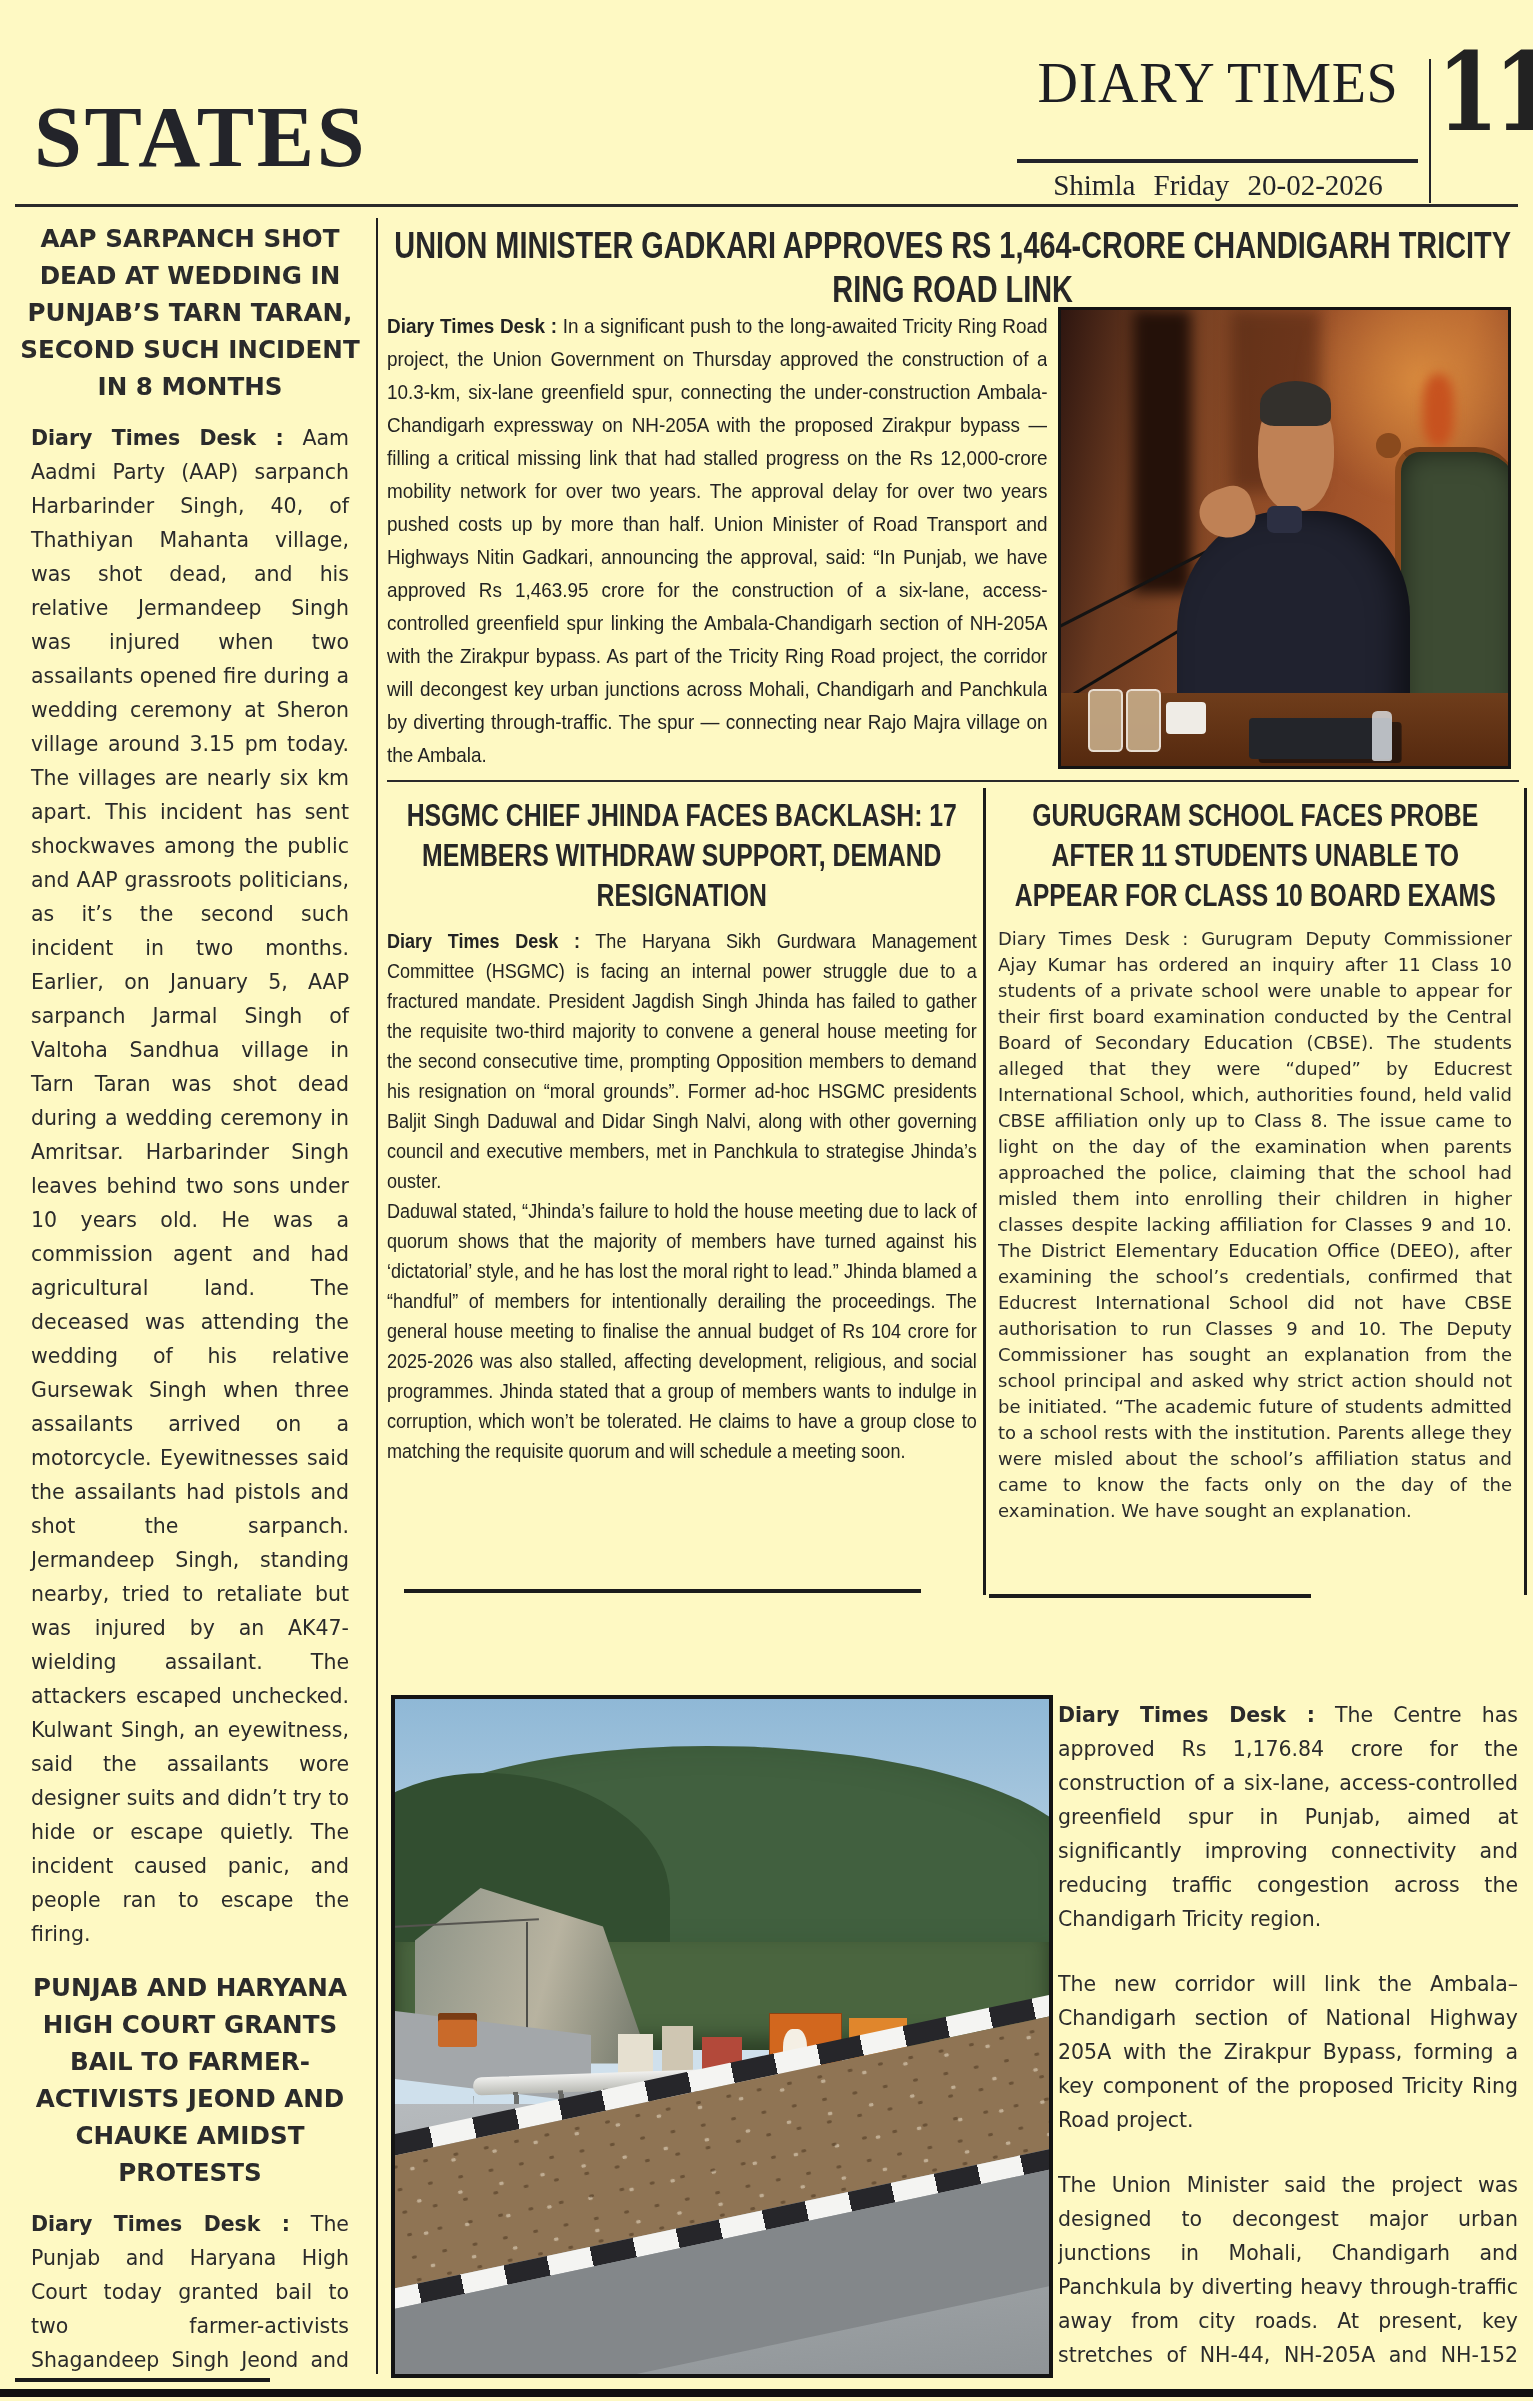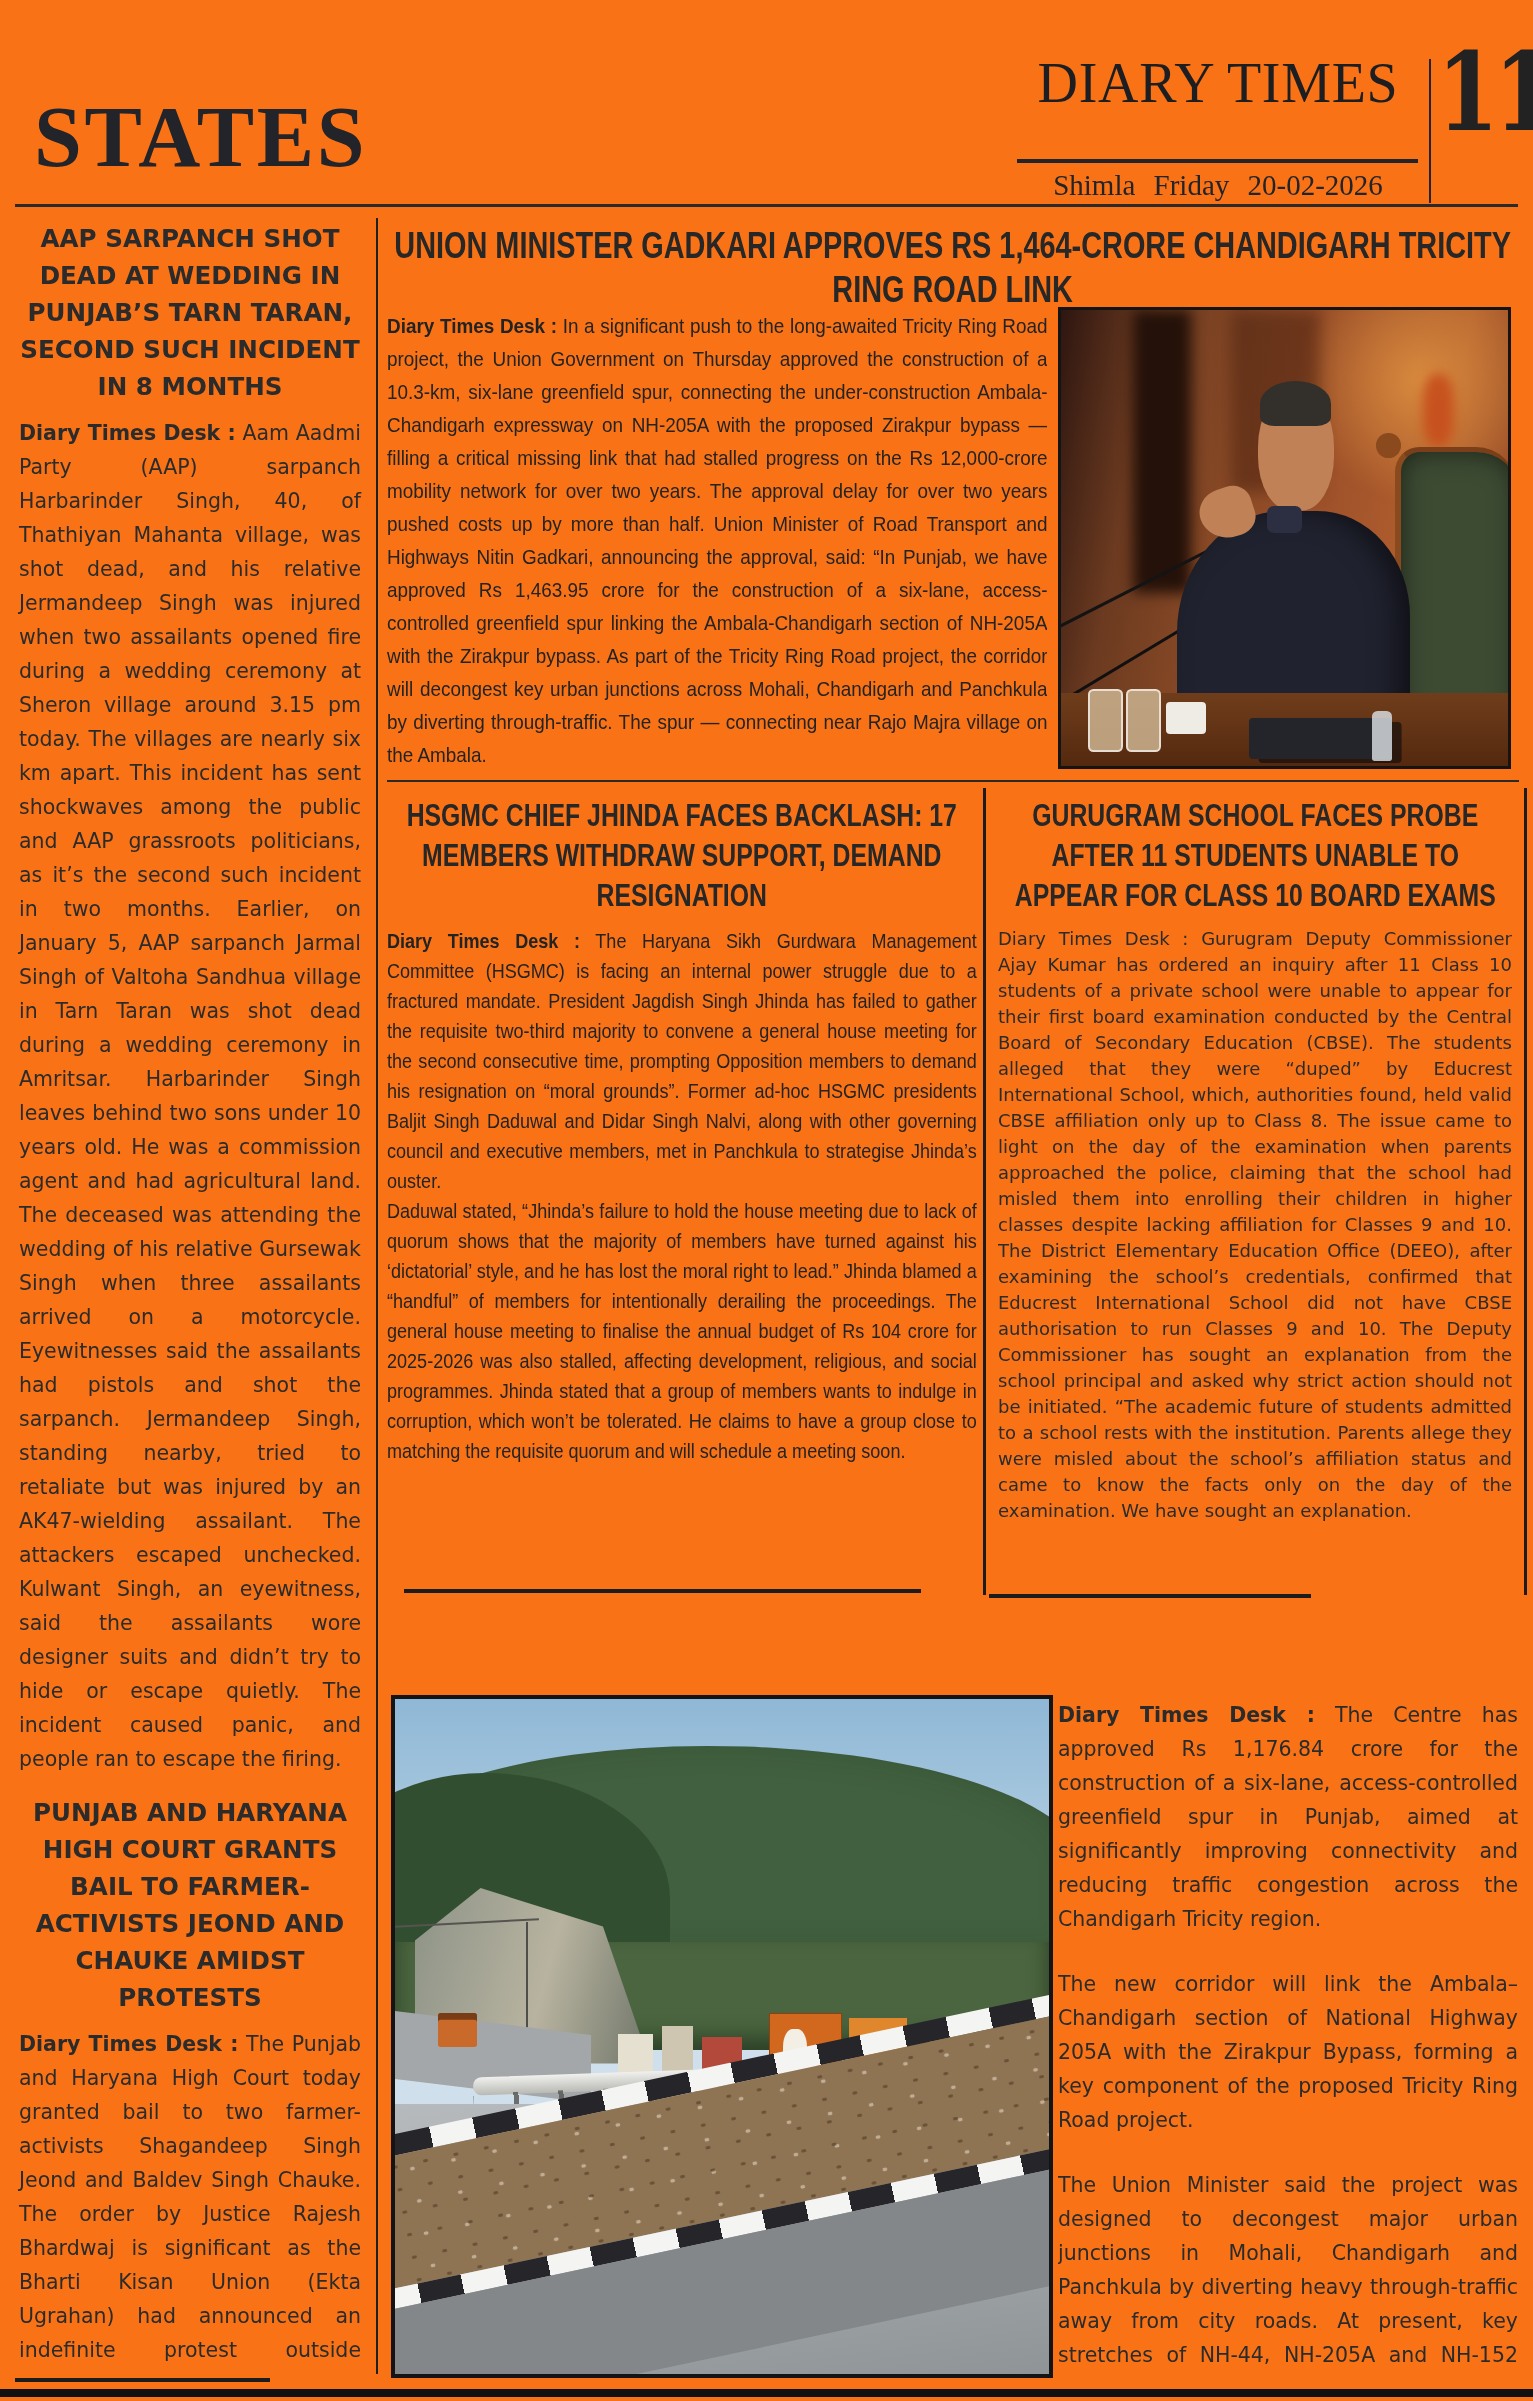--- a/index.html
+++ b/index.html
@@ -1,16 +1,16 @@
 <!DOCTYPE html>
 <html style="font-size:11px"><head>
 <meta charset="utf-8">
 <style>
   html,body{margin:0;padding:0;background:#ffffff;}
-  .page{position:relative;width:1533px;height:2401px;background:#f97316;overflow:hidden;
+  .page{position:relative;width:1533px;height:2401px;background:#fef9c3;overflow:hidden;
         font-family:"DejaVu Sans",sans-serif;color:#262626;}
   .abs{position:absolute;}
 
   
   .states{left:34px;top:94px;font:700 86px/1 "Liberation Serif",serif;letter-spacing:2.7px;color:#23242a;}
   .paper{left:1013px;top:55px;width:410px;text-align:center;font:400 56px/1 "Liberation Serif",serif;letter-spacing:0.7px;color:#1d1e22;}
   .paper-rule{left:1017px;top:159px;width:401px;height:4.1px;background:#23242a;}
   .dateline{left:1013px;top:170px;width:410px;text-align:center;font:400 29px/1.1 "Liberation Serif",serif;word-spacing:11px;color:#23242a;}
   .pn-divider{left:1429px;top:59px;width:2.1px;height:144px;background:#23242a;}
   .page-num{left:1437px;top:38px;font:700 108px/1 "DejaVu Serif",serif;letter-spacing:-5.5px;color:#222;transform:scaleX(.82);transform-origin:left top;}
@@ -22,21 +22,21 @@
   .divider-mid{left:983px;top:788px;width:2.7px;height:807px;background:#1c1c1c;}
   .divider-right{left:1524px;top:788px;width:2.7px;height:807px;background:#1c1c1c;}
   .rule-hsgmc{left:404px;top:1589px;width:517px;height:4.1px;background:#1c1c1c;}
   .rule-guru{left:989px;top:1594px;width:322px;height:4.1px;background:#1c1c1c;}
   .rule-bottom-left{left:15px;top:2378px;width:255px;height:4.1px;background:#1c1c1c;}
   .page-bottom-bar{left:0;top:2389px;width:1533px;height:8.2px;background:#111;}
 
   
   .left-col{left:15px;top:220px;width:350px;height:2155px;overflow:hidden;}
   .left-head{font:700 24.6px/37px "DejaVu Sans",sans-serif;text-align:center;color:#2b2b2b;margin:0 0 11px 0;}
-  .left-body{font:400 20.5px/34px "DejaVu Sans",sans-serif;text-align:justify;margin:4px;color:#2b2b2b;}
+  .left-body{font:400 20.5px/34px "DejaVu Sans",sans-serif;text-align:justify;margin:16px;color:#2b2b2b;}
   .byline{font-weight:700;}
   .art2{margin-top:18px;}
 
   .cond-head{font:700 37px/44px "Liberation Sans",sans-serif;text-align:center;color:#272727;
              transform:scaleX(.78);transform-origin:center top;width:128.2%;margin:0 0 0 -14.1%;}
   .cond-head-sm{font:700 31px/40px "Liberation Sans",sans-serif;text-align:center;color:#272727;
              transform:scaleX(.8);transform-origin:center top;width:125%;margin:0 0 0 -12.5%;}
   .top-head-box{left:387px;top:224px;width:1132px;}
   .ringroad-body-box{left:387px;top:309px;width:660px;height:462px;overflow:hidden;}
   .cond-wrap{transform:scaleX(.9);transform-origin:left top;width:111.2%;}

